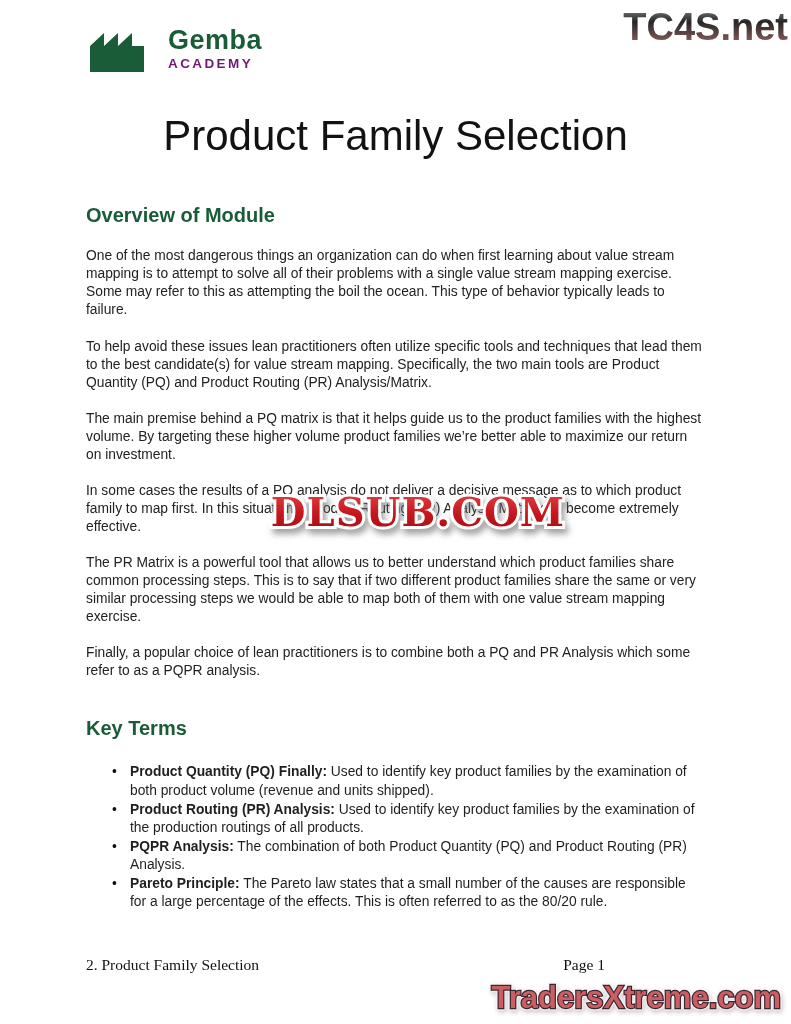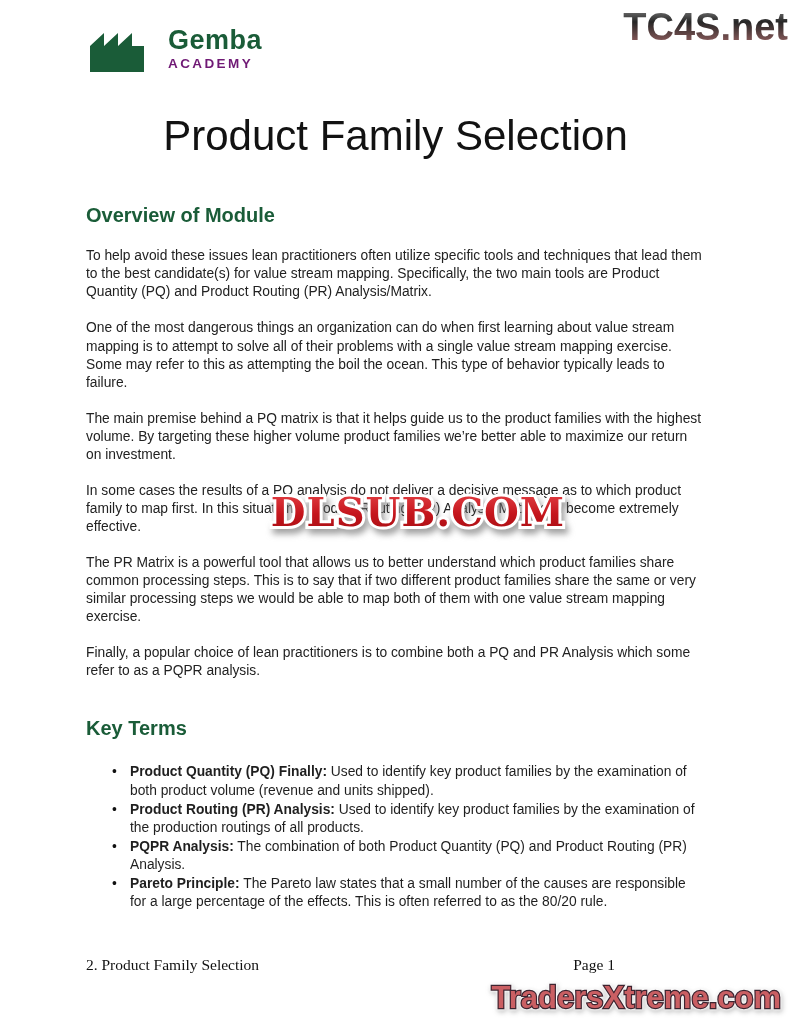--- a/index.html
+++ b/index.html
@@ -90,21 +90,21 @@
     font-size: 13.8px;
     color: #111;
   }
   .term-text { flex: 1; }
   .term-name { font-weight: 700; }
 
   
   .footer {
     position: absolute;
     left: 86px;
-    right: 94px;
+    right: 104px;
     top: 956px;
     display: flex;
     justify-content: space-between;
     font-family: "Liberation Serif", serif;
     font-size: 15.5px;
     color: #111111;
   }
   .footer .page-number { margin-right: 82px; text-align: center; }
 </style>
 </head>
@@ -132,22 +132,22 @@
     </defs>
     <text x="202" y="38" text-anchor="end" font-family="Liberation Sans, sans-serif" font-size="38" font-weight="900" fill="url(#g-tc4s)">TC4S.net</text>
   </svg>
 
   <div class="content">
 
     <h1 class="doc-title">Product Family Selection</h1>
 
     <h2 class="section-heading" id="overview-heading">Overview of Module</h2>
 
+    <p class="body-para">One of the most dangerous things an organization can do when first learning about value stream mapping is to attempt to solve all of their problems with a single value stream mapping exercise.  Some may refer to this as attempting the boil the ocean.  This type of behavior typically leads to failure.</p>
     <p class="body-para">To help avoid these issues lean practitioners often utilize specific tools and techniques that lead them to the best candidate(s) for value stream mapping.  Specifically, the two main tools are Product Quantity (PQ) and Product Routing (PR) Analysis/Matrix.</p>
-    <p class="body-para">One of the most dangerous things an organization can do when first learning about value stream mapping is to attempt to solve all of their problems with a single value stream mapping exercise.  Some may refer to this as attempting the boil the ocean.  This type of behavior typically leads to failure.</p>
     <p class="body-para">The main premise behind a PQ matrix is that it helps guide us to the product families with the highest volume.  By targeting these higher volume product families we’re better able to maximize our return on investment.</p>
     <p class="body-para">In some cases the results of a PQ analysis do not deliver a decisive message as to which product family to map first.  In this situation a Product Routing (PR) Analysis/Matrix can become extremely effective.</p>
     <p class="body-para">The PR Matrix is a powerful tool that allows us to better understand which product families share common processing steps.  This is to say that if two different product families share the same or very similar processing steps we would be able to map both of them with one value stream mapping exercise.</p>
     <p class="body-para">Finally, a popular choice of lean practitioners is to combine both a PQ and PR Analysis which some refer to as a PQPR analysis.</p>
 
     <h2 class="section-heading" id="keyterms-heading">Key Terms</h2>
 
     <ul class="terms-list">
       <li>
         <span class="bullet-dot">•</span>

